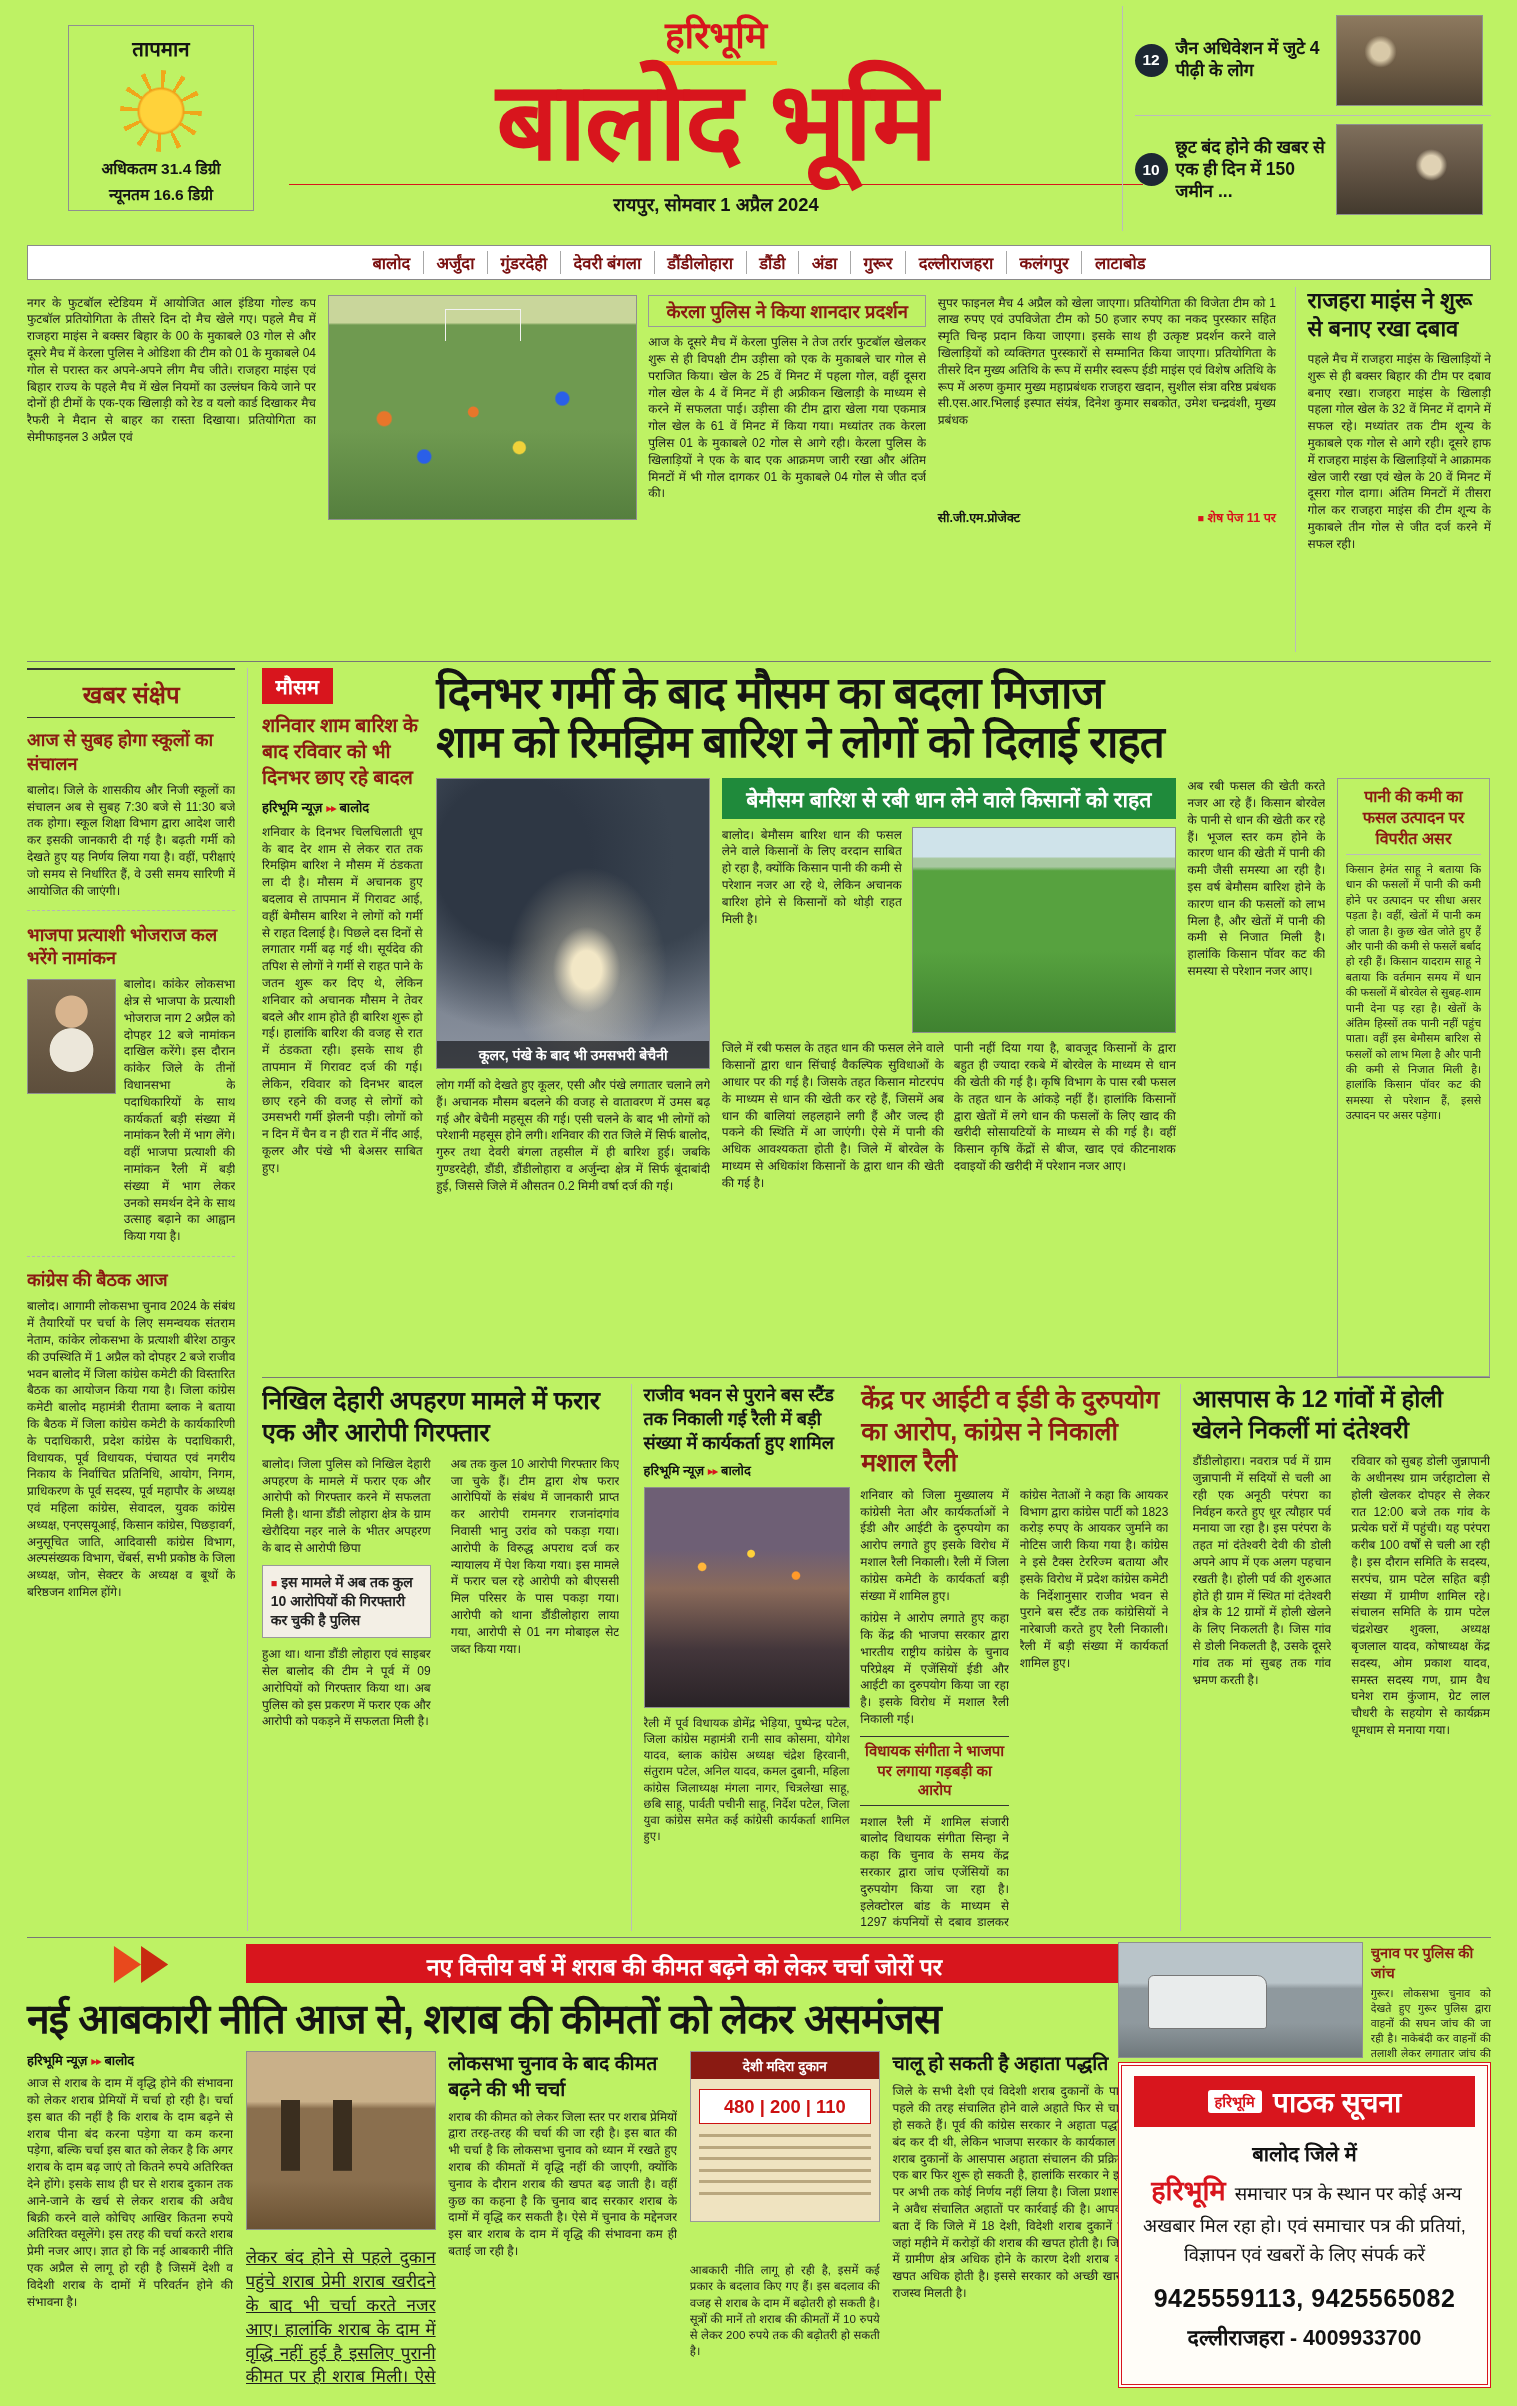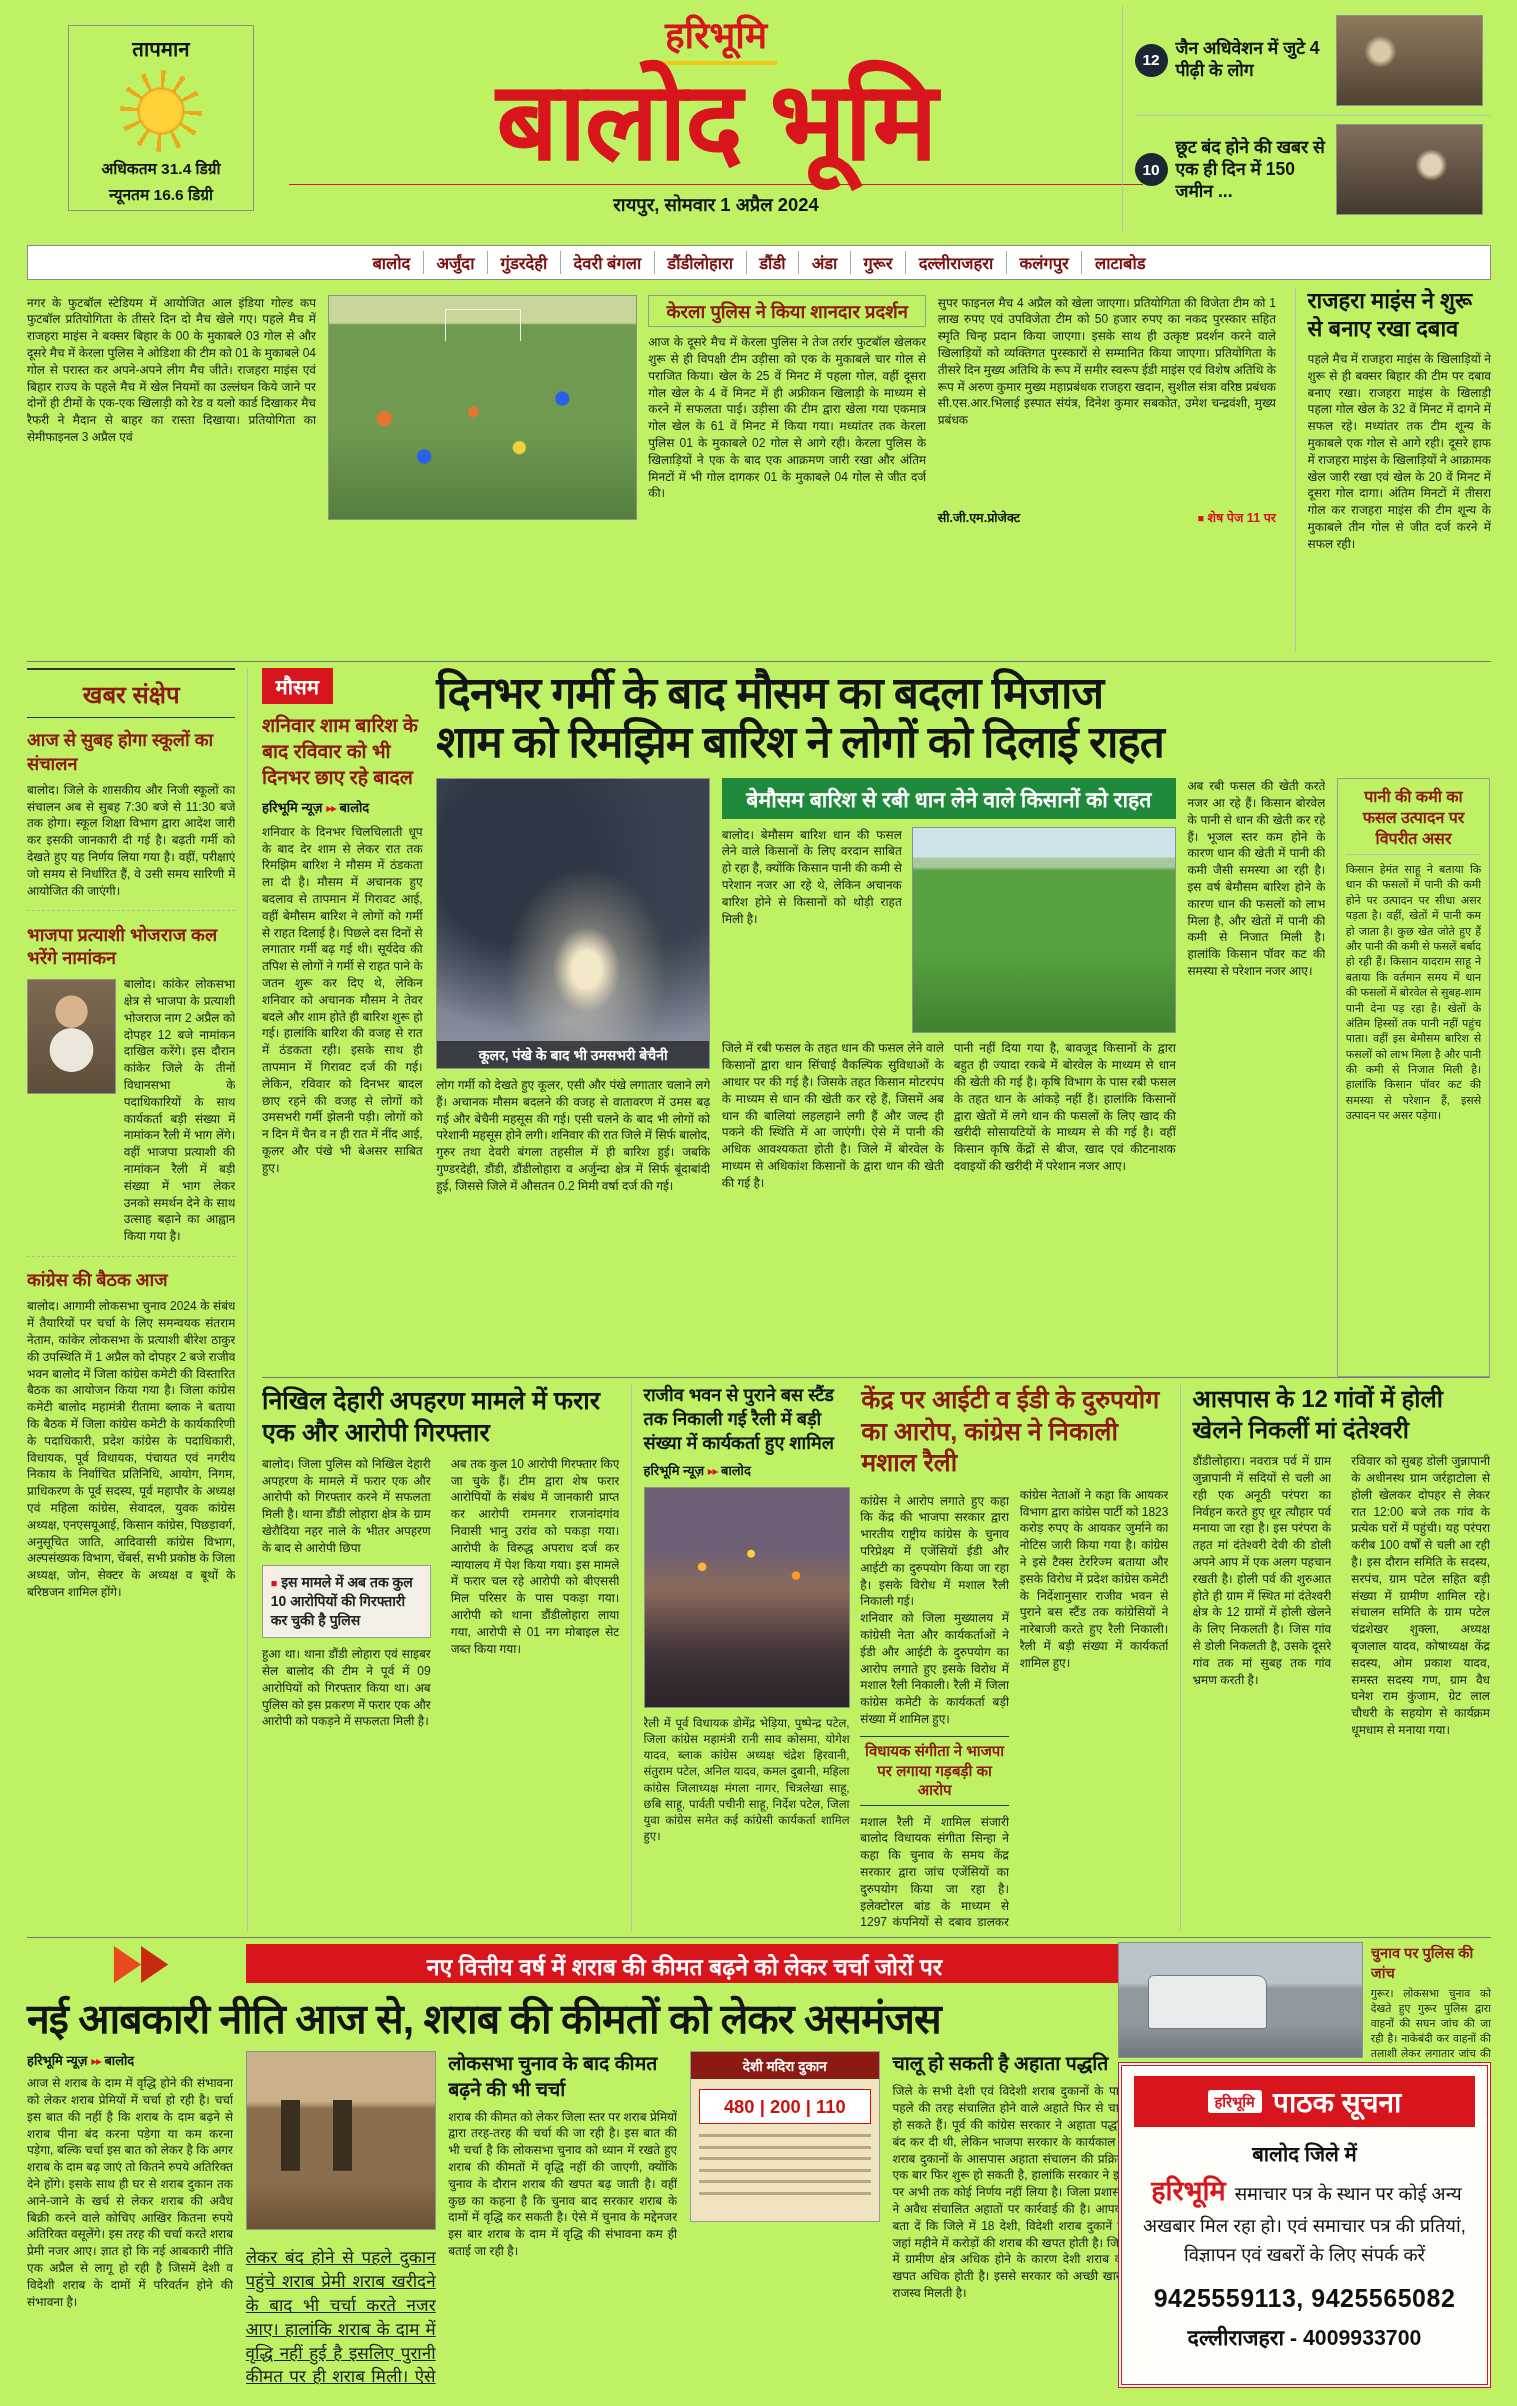--- a/index.html
+++ b/index.html
@@ -162,21 +162,21 @@
   .bt-c1 .dateline { margin-bottom:5.8px; }
   .bt-c2 { width:190px; display:flex; flex-direction:column; }
   .photo-shop { width:100%; height:179px;
     background:
       linear-gradient(90deg, transparent 0 18%, #3a2e1f 18% 28%, transparent 28% 46%, #3a2e1f 46% 56%, transparent 56%) 0 45%/100% 40% no-repeat,
       linear-gradient(180deg,#c9b089 0 28%, #8a6f4e 32% 72%, #6b5233 100%);
   }
   .bt-c2 .body-text { flex:1; margin-top:16px; font-size:17px;text-decoration:underline; }
   .bt-c3 { width:229px; }
   .bt-sub { font-weight:800; font-size:19.4px; line-height:1.3; margin-bottom:6.8px; }
-  .bt-c4 { width:190px; display:flex; flex-direction:row; }
+  .bt-c4 { width:190px; display:flex; flex-direction:column;gap:33px; }
   .price-board { width:100%; height:171px; background:#efe3c0; border:1px solid #999; overflow:hidden; }
   .price-title { background:#8a1a12; color:#fff; font-weight:800; font-size:13.6px; text-align:center; padding:3.9px 1.9px; }
   .price-row { display:flex; justify-content:space-around; background:#fff; border:1px solid #c11; margin:9.7px 7.8px; padding:5.8px 1.9px; color:#c11; font-weight:800; font-size:18.4px; }
   .price-lines { margin:0 7.8px; height:68px;
     background: repeating-linear-gradient(180deg,#b9a77f 0 2.9px, transparent 2.9px 11.6px); }
   .bt-c4 .body-text { flex:1; margin-top:6.8px; font-size:11.6px; }
   .bt-c5 { flex:1; }
 
   .reader-notice { position:absolute; right:0; top:124px; width:373px; height:326px; border:4.9px double #d8151d; padding:9.7px 11.6px; background:#fffdf8; overflow:hidden; }
   .rn-head { background:#d8151d; color:#fff; display:flex; align-items:center; justify-content:center; gap:11.6px; padding:6.8px 7.8px; }
@@ -347,22 +347,22 @@
             </div>
           </div>
           <h2>केंद्र पर आईटी व ईडी के दुरुपयोग का आरोप, कांग्रेस ने निकाली मशाल रैली</h2>
         </div>
         <div class="rally-content">
           <div class="rally-left">
             <div class="photo photo-rally"></div>
             <div class="body-text">रैली में पूर्व विधायक डोमेंद्र भेड़िया, पुष्पेन्द्र पटेल, जिला कांग्रेस महामंत्री रानी साव कोसमा, योगेश यादव, ब्लाक कांग्रेस अध्यक्ष चंद्रेश हिरवानी, संतुराम पटेल, अनिल यादव, कमल दुबानी, महिला कांग्रेस जिलाध्यक्ष मंगला नागर, चित्रलेखा साहू, छबि साहू, पार्वती पचीनी साहू, निर्देश पटेल, जिला युवा कांग्रेस समेत कई कांग्रेसी कार्यकर्ता शामिल हुए।</div>
           </div>
           <div class="rally-mid">
+            <div class="body-text">शनिवार को जिला मुख्यालय में कांग्रेसी नेता और कार्यकर्ताओं ने ईडी और आईटी के दुरुपयोग का आरोप लगाते हुए इसके विरोध में मशाल रैली निकाली। रैली में जिला कांग्रेस कमेटी के कार्यकर्ता बड़ी संख्या में शामिल हुए।</div>
             <div class="body-text" style="margin-top:5.8px;">कांग्रेस ने आरोप लगाते हुए कहा कि केंद्र की भाजपा सरकार द्वारा भारतीय राष्ट्रीय कांग्रेस के चुनाव परिप्रेक्ष्य में एजेंसियों ईडी और आईटी का दुरुपयोग किया जा रहा है। इसके विरोध में मशाल रैली निकाली गई।</div>
-            <div class="body-text">शनिवार को जिला मुख्यालय में कांग्रेसी नेता और कार्यकर्ताओं ने ईडी और आईटी के दुरुपयोग का आरोप लगाते हुए इसके विरोध में मशाल रैली निकाली। रैली में जिला कांग्रेस कमेटी के कार्यकर्ता बड़ी संख्या में शामिल हुए।</div>
             <div class="sangita-head">विधायक संगीता ने भाजपा पर लगाया गड़बड़ी का आरोप</div>
             <div class="body-text">मशाल रैली में शामिल संजारी बालोद विधायक संगीता सिन्हा ने कहा कि चुनाव के समय केंद्र सरकार द्वारा जांच एजेंसियों का दुरुपयोग किया जा रहा है। इलेक्टोरल बांड के माध्यम से 1297 कंपनियों से दबाव डालकर पार्टी को चंदा दिलवाया गया और भाजपा ने 4600 करोड़ की वसूली विभिन्न कंपनियों से की।</div>
           </div>
           <div class="rally-right body-text">कांग्रेस नेताओं ने कहा कि आयकर विभाग द्वारा कांग्रेस पार्टी को 1823 करोड़ रुपए के आयकर जुर्माने का नोटिस जारी किया गया है। कांग्रेस ने इसे टैक्स टेररिज्म बताया और इसके विरोध में प्रदेश कांग्रेस कमेटी के निर्देशानुसार राजीव भवन से पुराने बस स्टैंड तक कांग्रेसियों ने नारेबाजी करते हुए रैली निकाली। रैली में बड़ी संख्या में कार्यकर्ता शामिल हुए।</div>
         </div>
       </article>
 
       <article class="ms ms-holi">
         <h2>आसपास के 12 गांवों में होली खेलने निकलीं मां दंतेश्वरी</h2>
         <div class="ms-cols">

